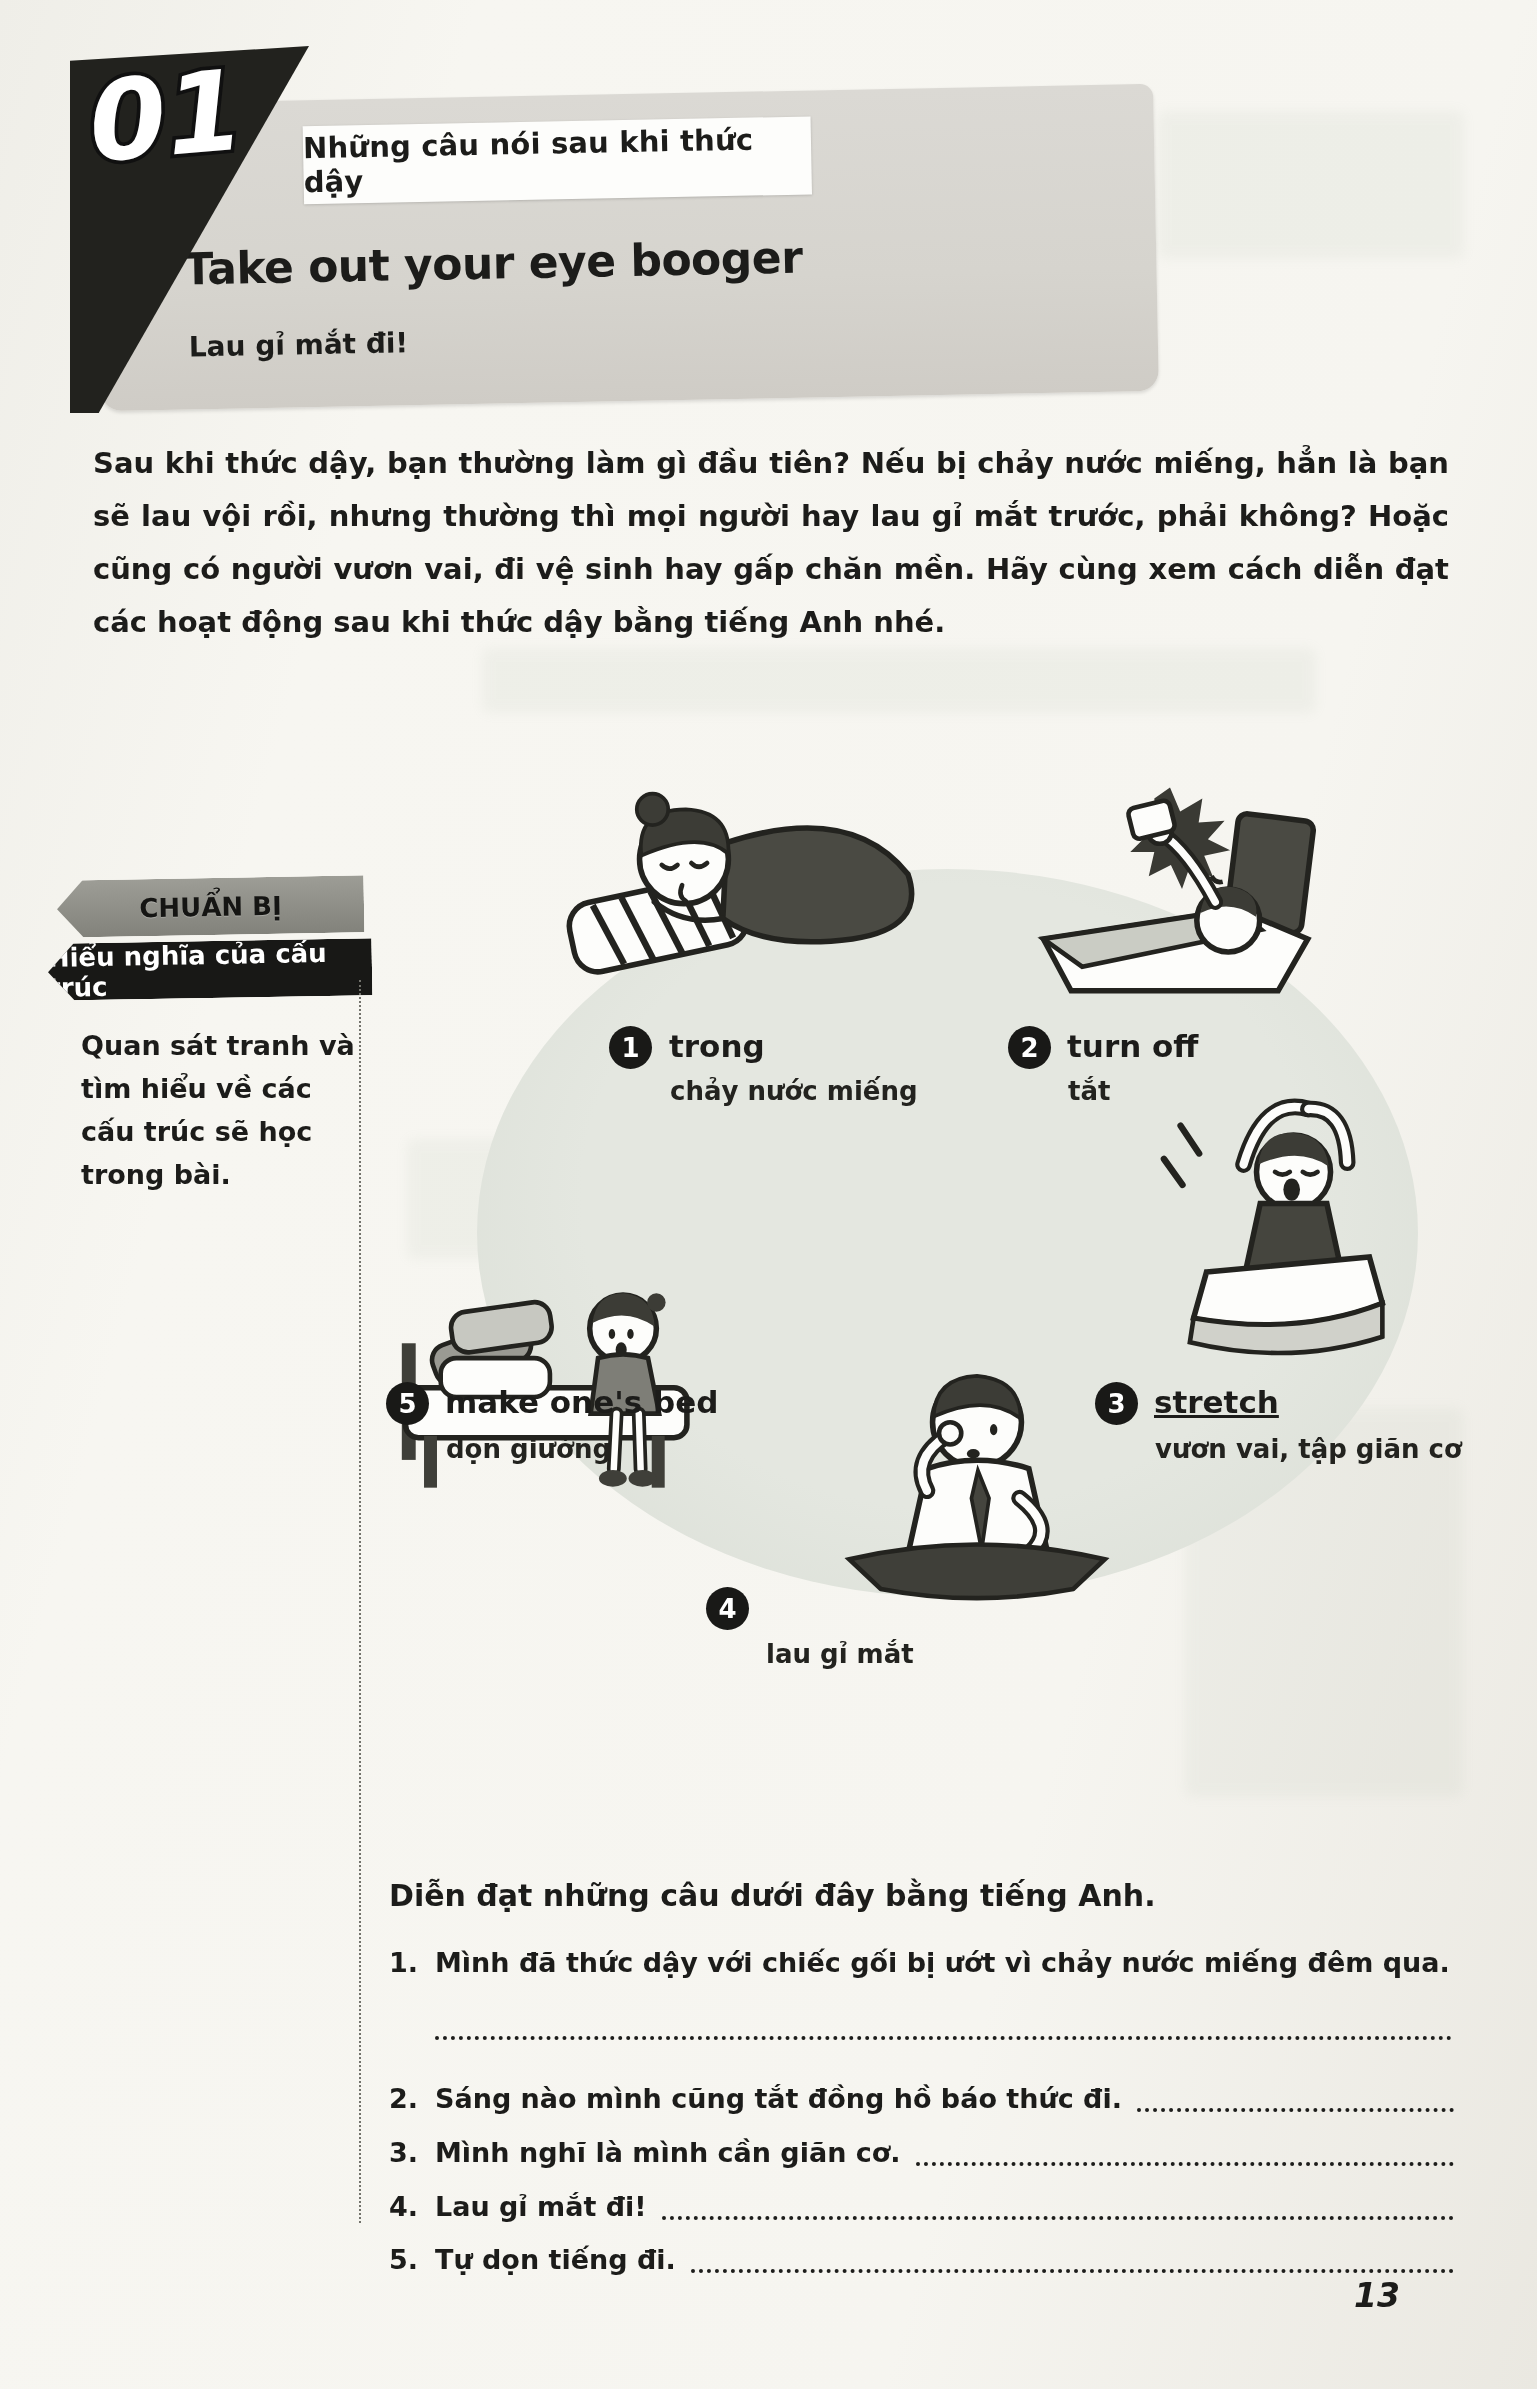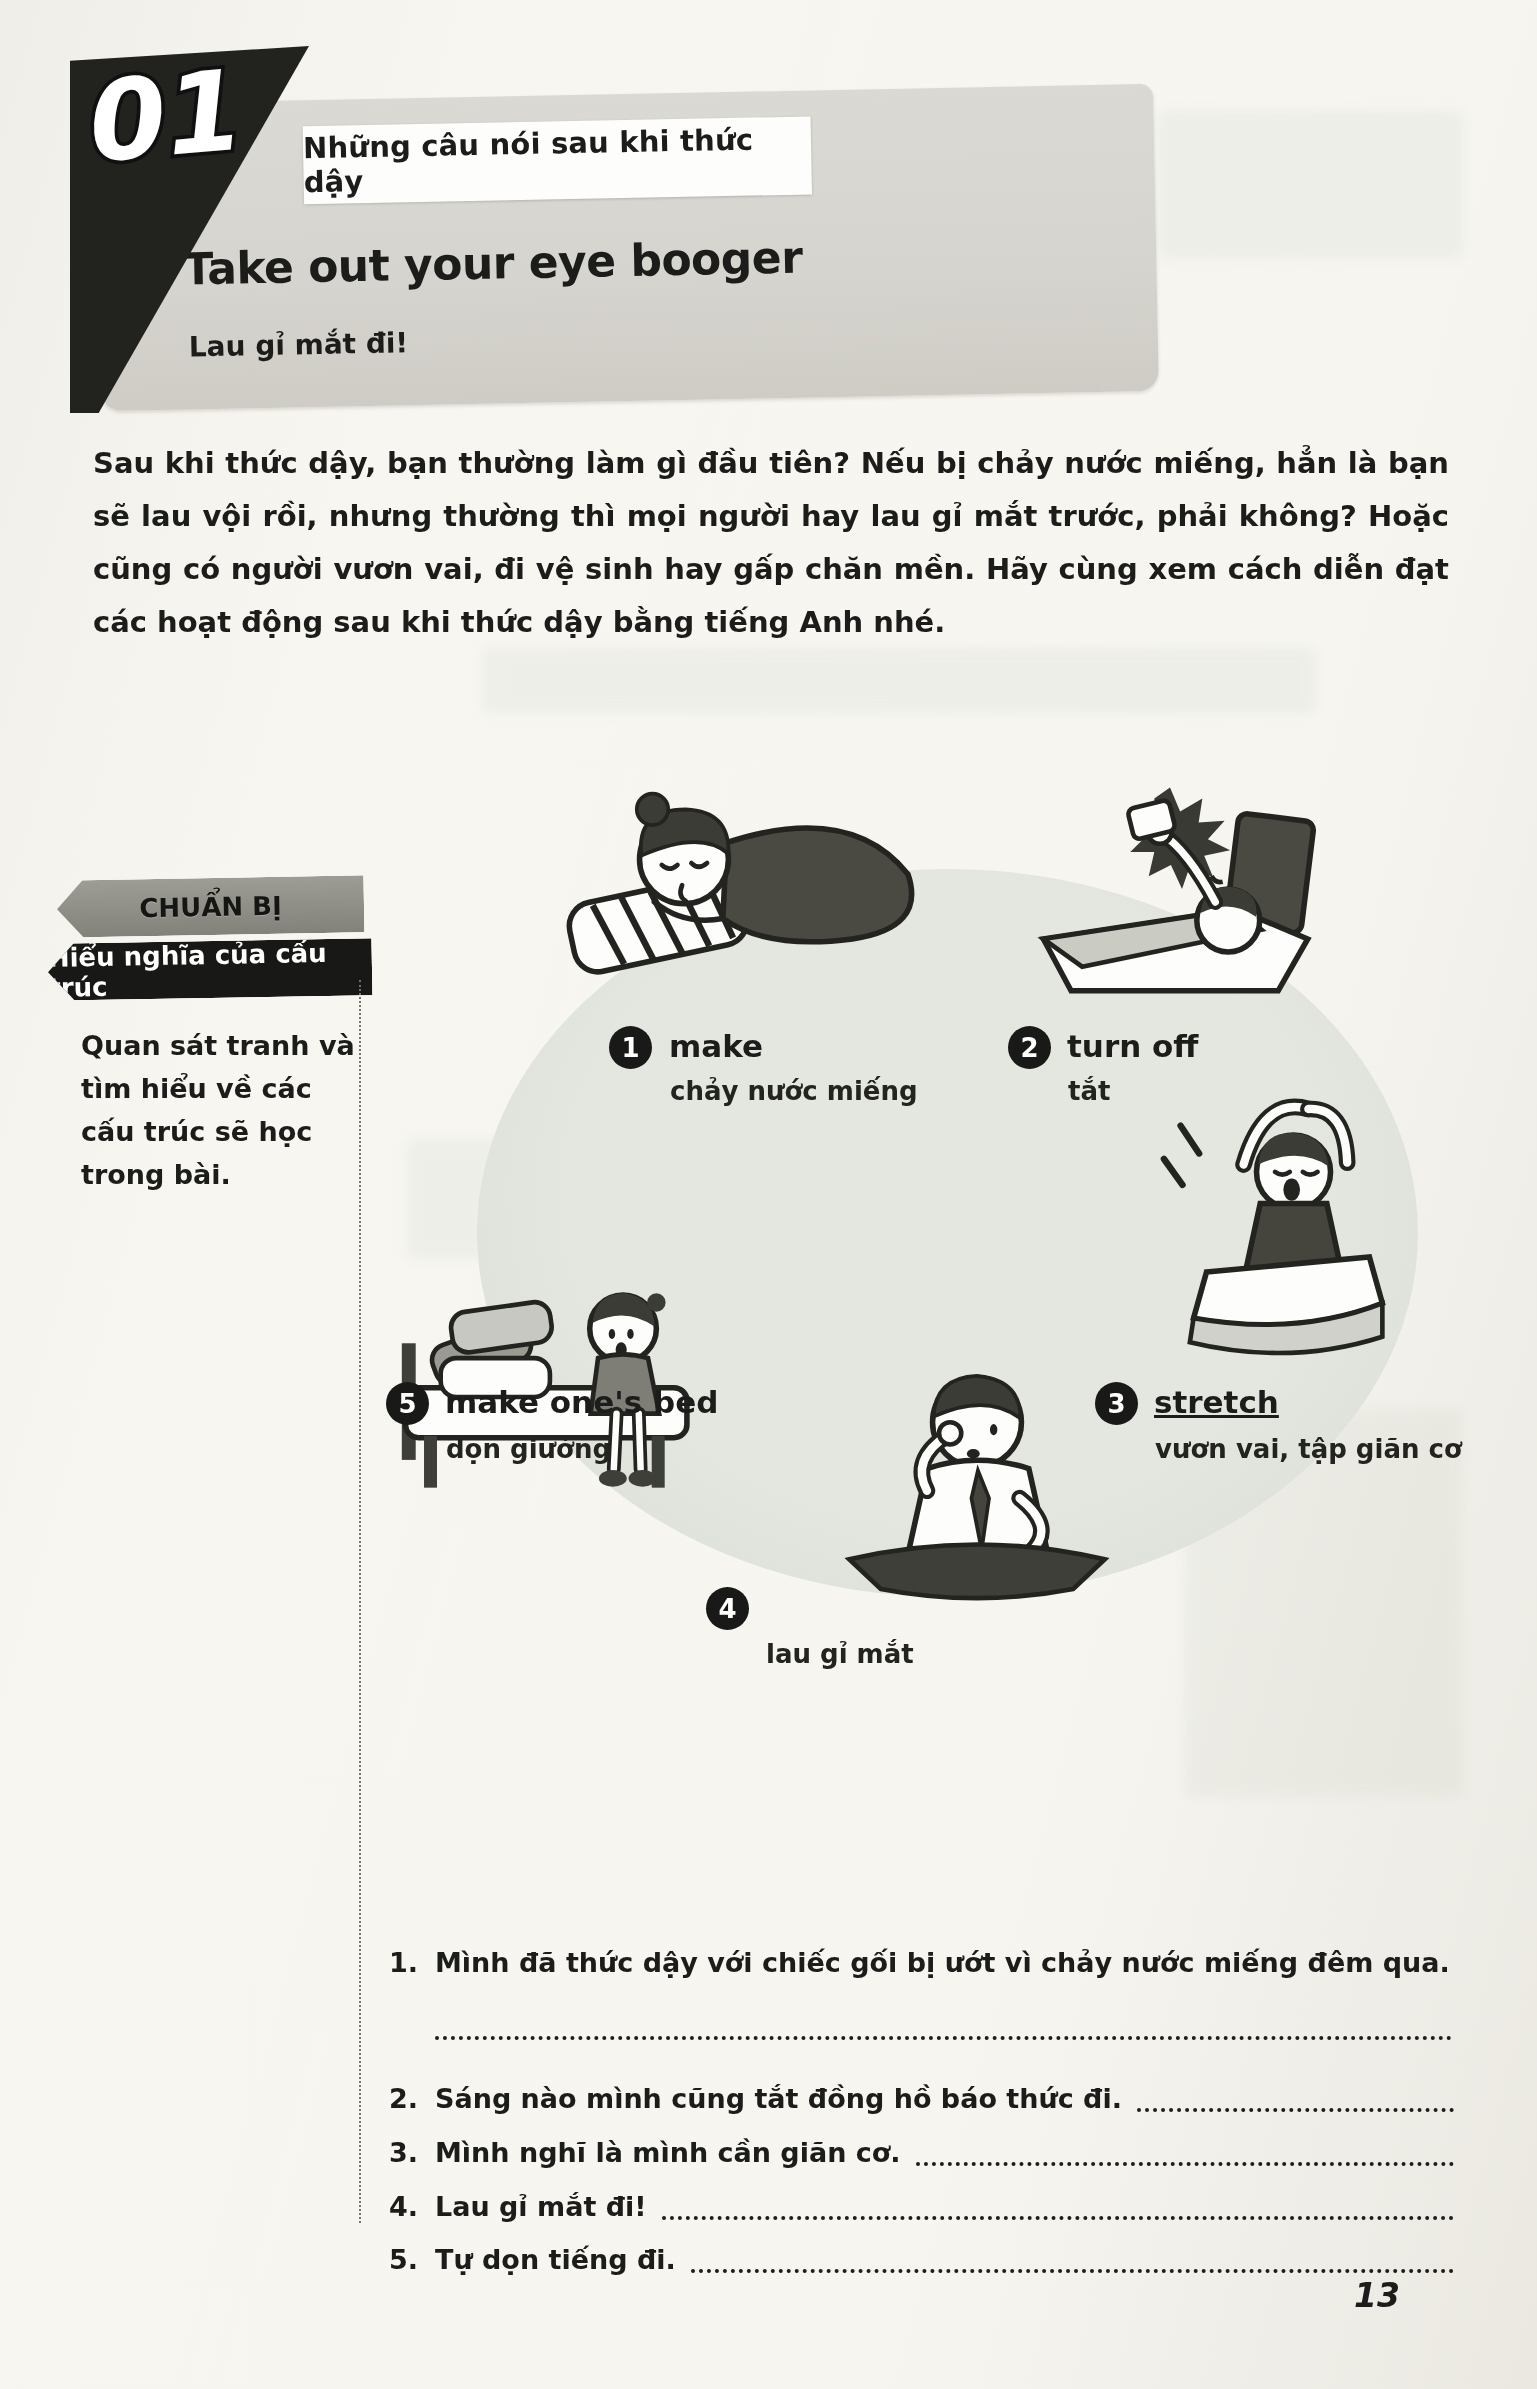--- a/index.html
+++ b/index.html
@@ -233,38 +233,39 @@
     <path d="M228 108 Q 255 100 282 108 L 294 168 L 220 168 Z" fill="#7e7e77" stroke="#23231f" stroke-width="5"></path>
     <path d="M248 168 L 245 228" stroke="#23231f" stroke-width="15" stroke-linecap="round"></path>
     <path d="M272 168 L 274 228" stroke="#23231f" stroke-width="15" stroke-linecap="round"></path>
     <path d="M248 168 L 245 228" stroke="#fdfdfb" stroke-width="7" stroke-linecap="round"></path>
     <path d="M272 168 L 274 228" stroke="#fdfdfb" stroke-width="7" stroke-linecap="round"></path>
     <ellipse cx="244" cy="238" rx="15" ry="9" fill="#3f3f39"></ellipse>
     <ellipse cx="276" cy="238" rx="15" ry="9" fill="#3f3f39"></ellipse>
   </svg>
 
   <div class="badge" style="left:609px;top:1026px;">1</div>
-  <div class="vocab-en" style="left:669px;top:1028px;">make</div>
+  <div class="vocab-en" style="left:669px;top:1028px;">trong</div>
   <div class="vocab-vi" style="left:670px;top:1076px;">chảy nước miếng</div>
 
   <div class="badge" style="left:1008px;top:1026px;">2</div>
   <div class="vocab-en" style="left:1067px;top:1028px;">turn off</div>
   <div class="vocab-vi" style="left:1068px;top:1076px;">tắt</div>
 
   <div class="badge" style="left:1095px;top:1382px;">3</div>
   <div class="vocab-en" style="left:1154px;top:1384px;text-decoration:underline;">stretch</div>
   <div class="vocab-vi" style="left:1155px;top:1434px;text-align:right;">vươn vai, tập giãn cơ</div>
 
   <div class="badge" style="left:706px;top:1587px;">4</div>
   <div class="vocab-vi" style="left:766px;top:1639px;">lau gỉ mắt</div>
 
   <div class="badge" style="left:386px;top:1382px;">5</div>
   <div class="vocab-en" style="left:445px;top:1384px;">make one's bed</div>
   <div class="vocab-vi" style="left:446px;top:1434px;">dọn giường</div>
 
+  <h2 class="ex-heading">Diễn đạt những câu dưới đây bằng tiếng Anh.</h2>
 
   <div class="ex-row" style="top:1941px;">
     <span class="ex-num">1.</span>
     <span class="ex-text">Mình đã thức dậy với chiếc gối bị ướt vì chảy nước miếng đêm qua.</span>
     <span class="leader"></span>
   </div>
   <div class="leader-line" style="top:2036px;"></div>
 
   <div class="ex-row" style="top:2077px;">
     <span class="ex-num">2.</span>

